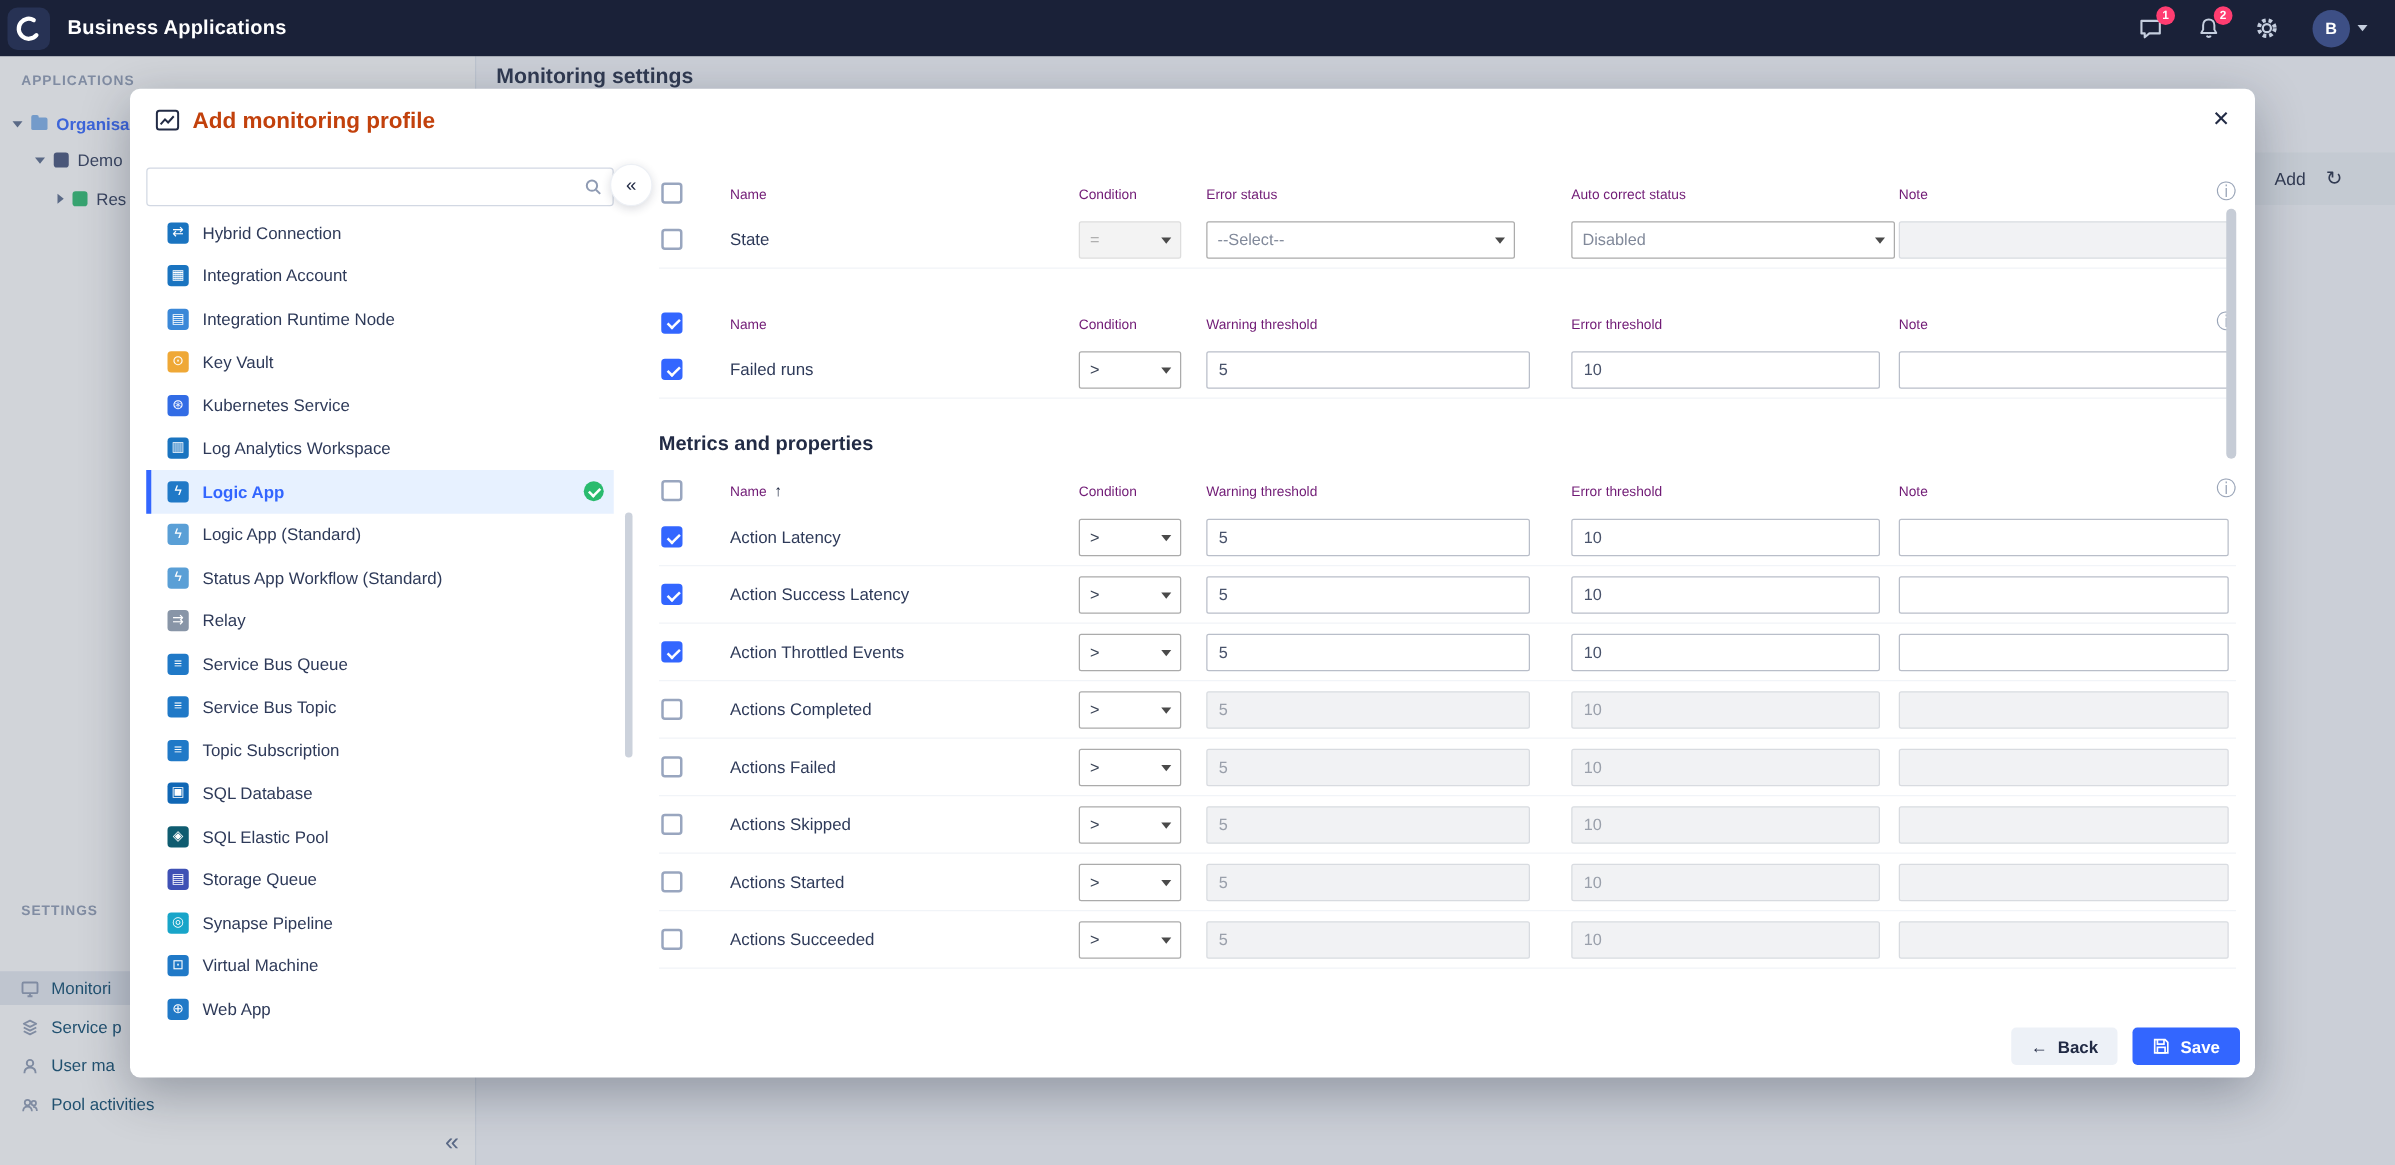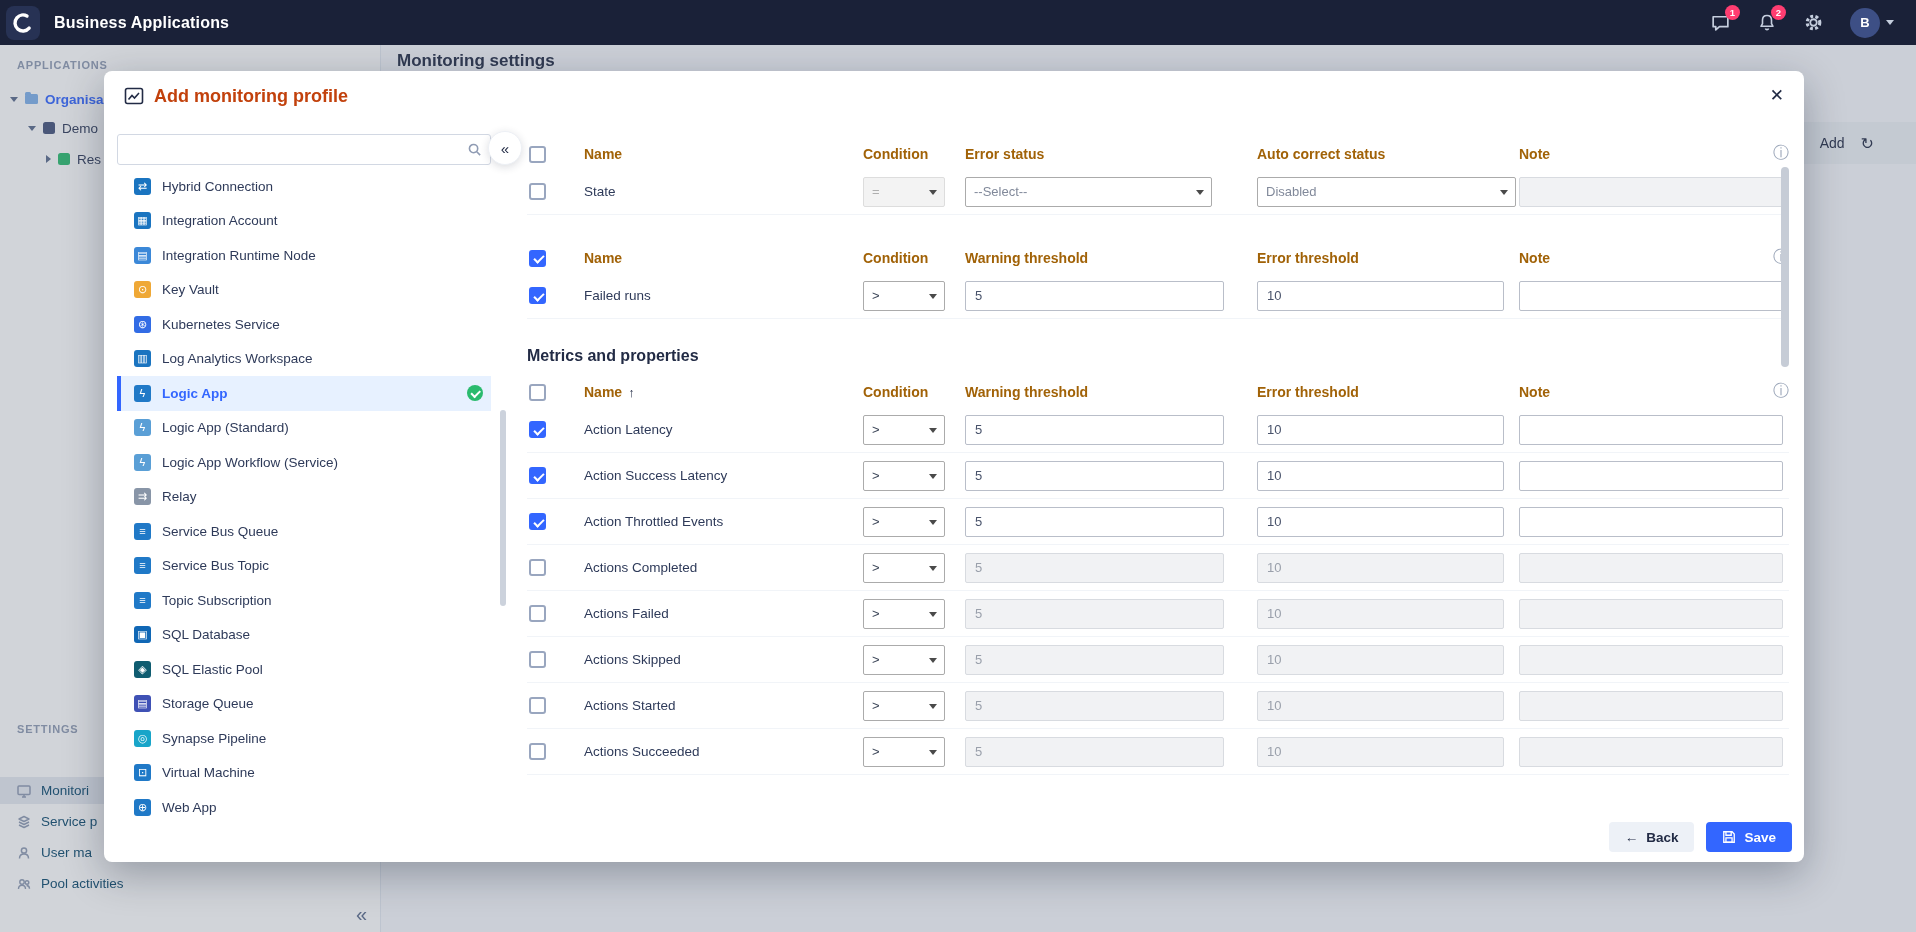--- a/index.html
+++ b/index.html
@@ -86,21 +86,21 @@
     overflow:hidden}
   .content-scroll{position:absolute;right:15px;top:96px;width:8px;height:200px;border-radius:4px;
     background:#c6ccd6;cursor:pointer}
   .msec{margin-top:28px}
   .msec:first-child{margin-top:0}
   .msec-title{font-size:16px;font-weight:700;color:#222b45;height:22px}
   .mrow{display:grid;grid-template-columns:57px 279px 102px 292px 262px 266px;
     align-items:center;position:relative}
   .mhead{height:30px;margin-top:8px}
   .mdata{height:46px;border-bottom:1px solid #f1f4f8}
-  .hlabel{font-size:14px;font-weight:700;color:#a16207}
+  .hlabel{font-size:11px;font-weight:400;color:#701a75}
   .sort{margin-left:6px;color:#222b45;font-size:12.5px}
   .rname{font-size:13.5px;color:#2e3a59}
   .info{position:absolute;right:0;top:4px;color:#9aa5b8;font-size:16px;cursor:pointer}
   .cb{width:17px;height:17px;border:2px solid #99a6bf;border-radius:3px;background:#fff;
     margin-left:2px;position:relative;cursor:pointer}
   .cb.on{background:#3366ff;border-color:#3366ff}
   .cb.on::after{content:"";position:absolute;left:2.5px;top:3.5px;width:8px;height:4px;
     border-left:2px solid #fff;border-bottom:2px solid #fff;transform:rotate(-45deg)}
   .selwrap{position:relative;display:inline-block;height:30px}
   select{appearance:none;-webkit-appearance:none;height:30px;border:1px solid #ababab;
@@ -274,21 +274,21 @@
           <span class="svc-ic" style="background: rgb(32, 121, 199);">ϟ</span>
           <span class="svc-lb">Logic App</span>
           <span class="svc-check"></span>
         </div>
         <div class="svc">
           <span class="svc-ic" style="background: rgb(90, 159, 214);">ϟ</span>
           <span class="svc-lb">Logic App (Standard)</span>
         </div>
         <div class="svc">
           <span class="svc-ic" style="background: rgb(90, 159, 214);">ϟ</span>
-          <span class="svc-lb">Logic App Workflow (Service)</span>
+          <span class="svc-lb">Status App Workflow (Standard)</span>
         </div>
         <div class="svc">
           <span class="svc-ic" style="background: rgb(136, 149, 167);">⇉</span>
           <span class="svc-lb">Relay</span>
         </div>
         <div class="svc">
           <span class="svc-ic" style="background: rgb(32, 121, 199);">≡</span>
           <span class="svc-lb">Service Bus Queue</span>
         </div>
         <div class="svc">

